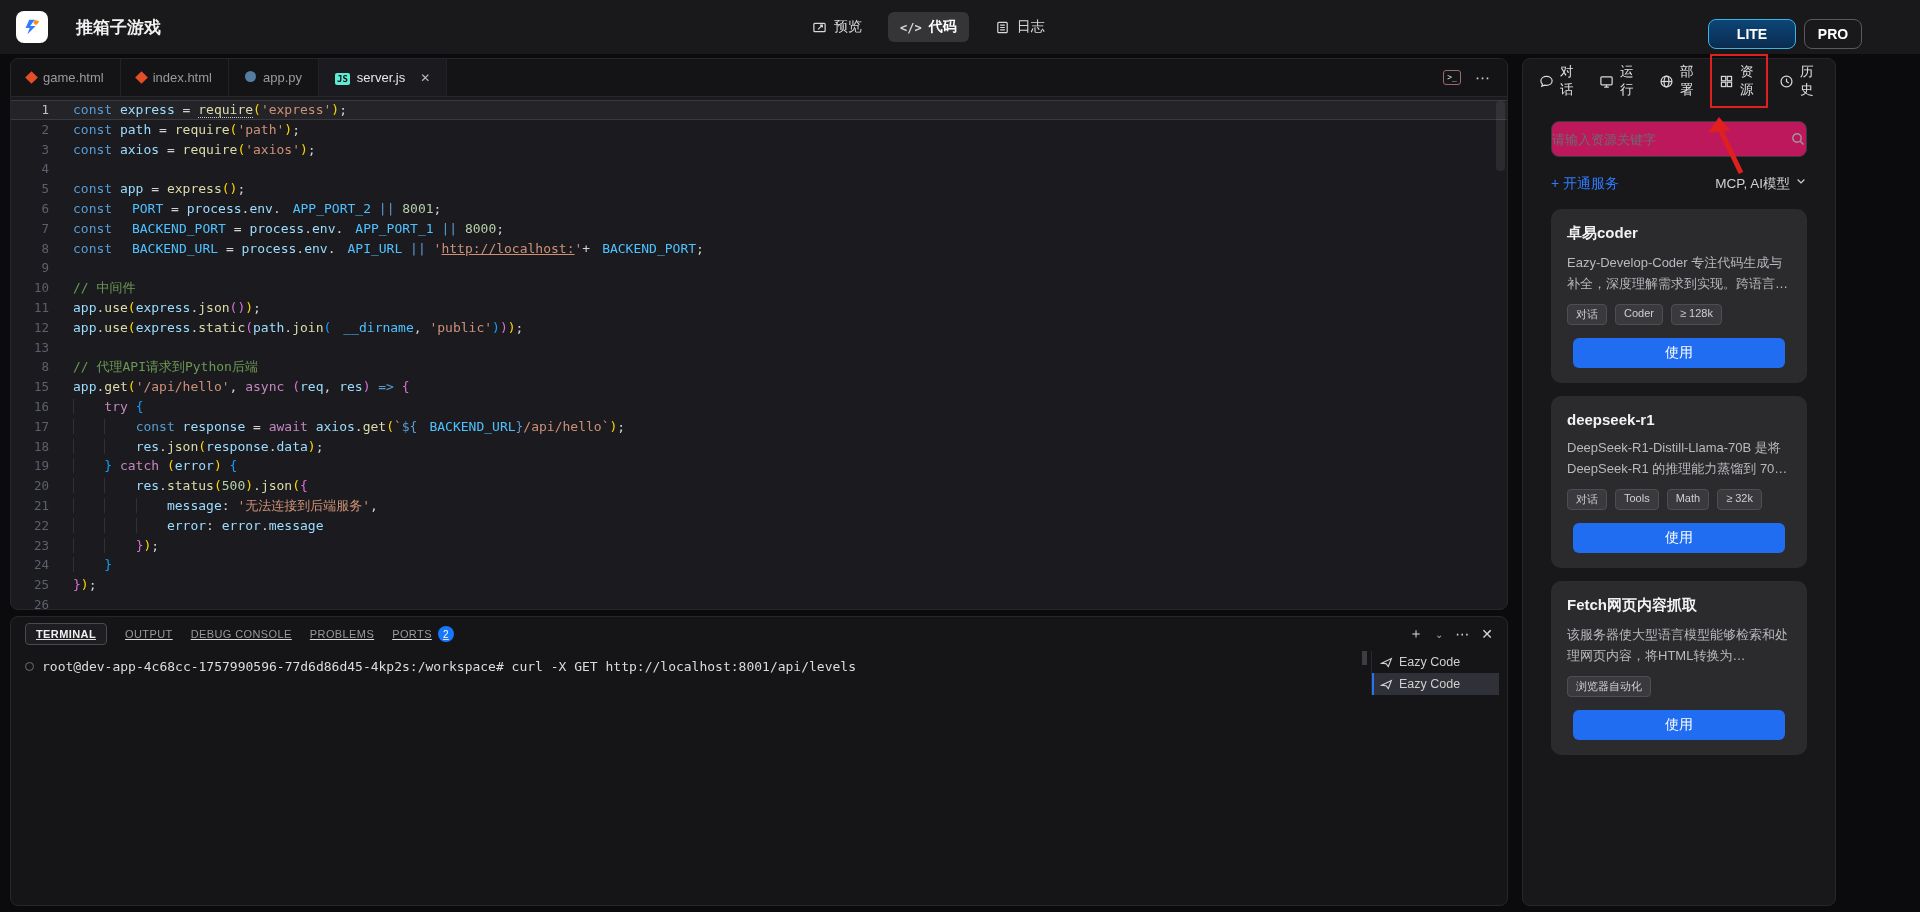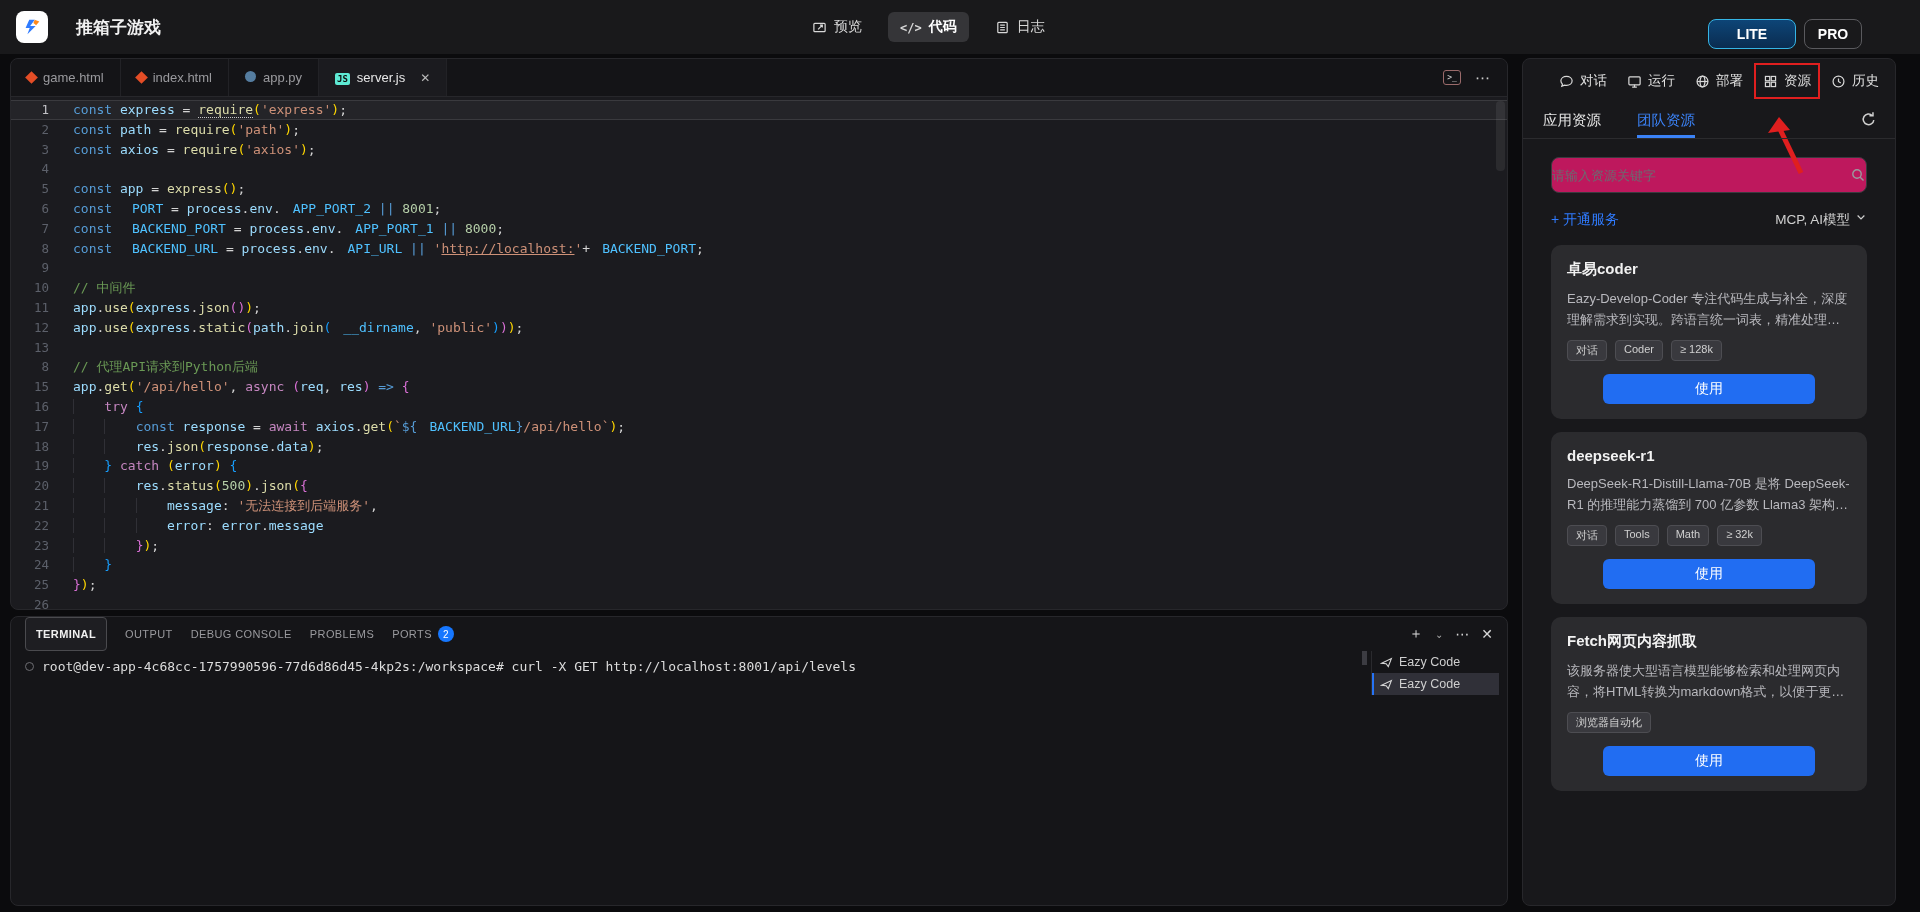--- a/index.html
+++ b/index.html
@@ -42,37 +42,37 @@
   .tk-C { color:#4FC1FF;margin-left:12px; } .tk-f { color:#DCDCAA; } .tk-s { color:#CE9178; }
   .tk-n { color:#B5CEA8; } .tk-m { color:#6A9955; } .tk-p { color:#D4D4D4; }
   .tk-o { color:#569CD6; } .tk-b1 { color:#FFD700; } .tk-b2 { color:#DA70D6; } .tk-b3 { color:#179FFF; }
   .tk-g { box-shadow:inset 1px 0 0 #303036; }
   .tk-ln { text-decoration:underline; }
   .tk-hint { border-bottom:1px dotted #c8c8c8; }
   .ed-scroll { position:absolute; right:2px; top:42px; width:9px; height:70px; background:rgba(255,255,255,0.07); border-radius:4px; }
 
   
   .terminal-panel { position:absolute; left:10px; top:616px; width:1498px; height:290px; background:#151518; border:1px solid #27272b; border-radius:8px; overflow:hidden; }
-  .term-head { display:flex; height:34px; padding:0 14px; gap:18px; }
+  .term-head { display:flex; align-items:center; height:34px; padding:0 14px; gap:18px;text-decoration:underline; }
   .ttab { font-size:11px; letter-spacing:.4px; color:#9a9a9e; cursor:pointer; display:flex; align-items:center; gap:6px; }
   .ttab.active { color:#f0f0f0; border:1px solid #4a4a4e; background:#1e1e22; border-radius:4px; padding:4px 10px; font-weight:bold; }
   .tbadge { background:#1677ff; color:#fff; font-size:10px; min-width:16px; height:16px; border-radius:8px; display:inline-flex; align-items:center; justify-content:center; padding:0 4px; }
   .term-line { font-family:"DejaVu Sans Mono", monospace; font-size:13px; color:#dcdcdc; padding:8px 14px 0 14px; display:flex; align-items:center; gap:8px; }
   .cmd-circle { width:9px; height:9px; border:1.5px solid #6d6d72; border-radius:50%; flex:none; }
   .term-right { position:absolute; top:6px; right:8px; width:128px; }
   .term-icons { display:flex; justify-content:flex-end; gap:12px; align-items:center; padding:2px 6px 8px 0; color:#cfcfcf; }
   .ticon { font-size:14px; cursor:pointer; color:#d8d8d8; }
   .ticon.small { font-size:10px; color:#aaa; }
   .sess-list { border-left:1px solid #2a2a2e; }
   .sess { display:flex; align-items:center; gap:6px; font-size:12.5px; color:#cfcfcf; height:22px; padding-left:8px; cursor:pointer; }
   .sess.active { background:#303038; box-shadow:inset 2px 0 0 #2673f5; }
   .term-scroll { position:absolute; right:140px; top:34px; width:5px; height:14px; background:#3c3c42; }
 
   
-  .right-panel { position:absolute; left:1522px; top:58px; width:374px; height:848px; background:#18181b; border:1px solid #27272b; border-radius:8px; }
+  .right-panel { position:absolute; left:1522px; top:58px; width:314px; height:848px; background:#18181b; border:1px solid #27272b; border-radius:8px; }
   .rp-head { display:flex; justify-content:flex-end; align-items:center; height:44px; padding:0 16px; gap:20px; position:relative; }
   .rp-nav-item { display:flex; align-items:center; gap:6px; font-size:13.5px; color:#e0e0e0; cursor:pointer; }
   .rp-nav-item.annotated { outline:2px solid #e01f1f; outline-offset:7px; }
   .red-arrow { position:absolute; right:88px; top:58px; pointer-events:none; }
   .rp-tabs { display:flex; gap:36px; padding:8px 20px 0 20px; height:36px; border-bottom:1px solid #2b2b2e; position:relative; }
   .rp-tab { font-size:14.5px; color:#e5e5e5; padding-bottom:10px; cursor:pointer; }
   .rp-tab.active { color:#3b82f6; border-bottom:3px solid #3b82f6; }
   .refresh { position:absolute; right:18px; top:8px; cursor:pointer; }
   .rp-search { margin:18px 28px 0 28px; height:36px; background:#be185d; border:1px solid #3a3a3f; border-radius:8px; display:flex; align-items:center; padding:0 0; }
   .rp-search input { flex:1; background:transparent; border:none; outline:none; color:#ddd; font-size:13px; font-family:"Liberation Sans",sans-serif; }
@@ -286,30 +286,20 @@
             <path d="M8 4.8V8l2.4 1.5"></path>
           </svg>
         </span>
         <span>历史</span>
       </div>
     </div>
   <svg class="red-arrow" width="40" height="62" viewBox="0 0 40 62">
     <line x1="34" y1="56" x2="12" y2="10" stroke="#e01f1f" stroke-width="5"></line>
     <path d="M12 0 L1 16 L23 13 Z" fill="#e01f1f"></path>
   </svg>
-  <div class="rp-tabs">
-    <div class="rp-tab">应用资源</div>
-      <div class="rp-tab active">团队资源</div>
-      <span class="refresh">
-      <svg class="icon" width="17" height="17" viewBox="0 0 16 16" fill="none" stroke="#d0d0d0" stroke-width="1.4">
-        <path d="M13 8.5A5 5 0 1 1 11.5 4.2"></path>
-          <path d="M12.2 1.2v3.3H8.9"></path>
-      </svg>
-    </span>
-  </div>
   <div class="rp-search">
     <input type="text" placeholder="请输入资源关键字" style="">
     <svg class="icon" width="16" height="16" viewBox="0 0 16 16" fill="none" stroke="#9a9a9e" stroke-width="1.4">
       <circle cx="7" cy="7" r="4.2"></circle>
         <line x1="10.2" y1="10.2" x2="13.5" y2="13.5"></line>
     </svg>
   </div>
   <div class="rp-row">
     <span class="open-service">+ 开通服务</span>
     <span class="filter">

